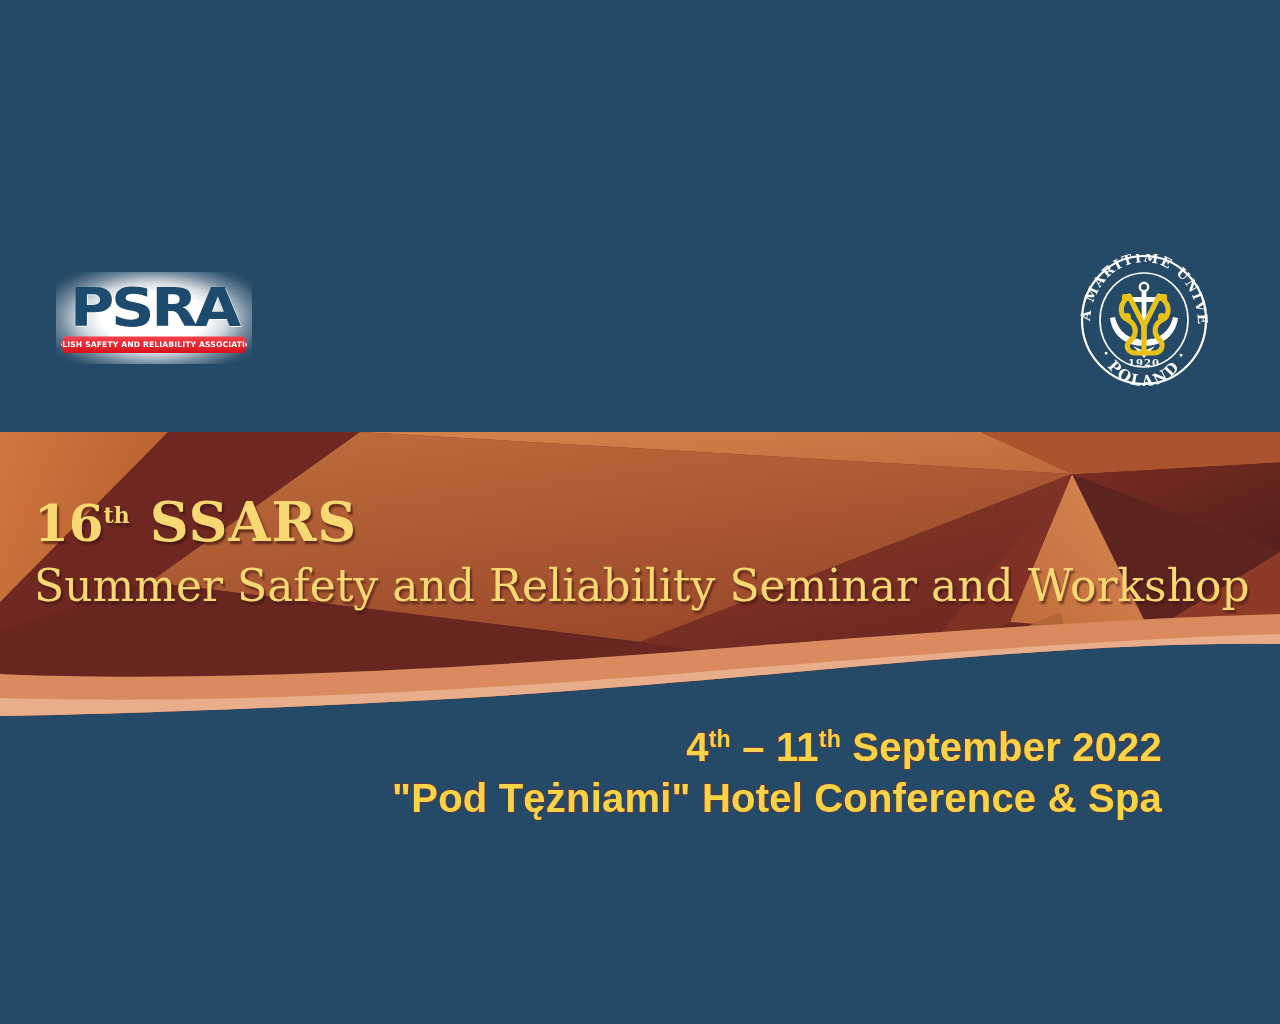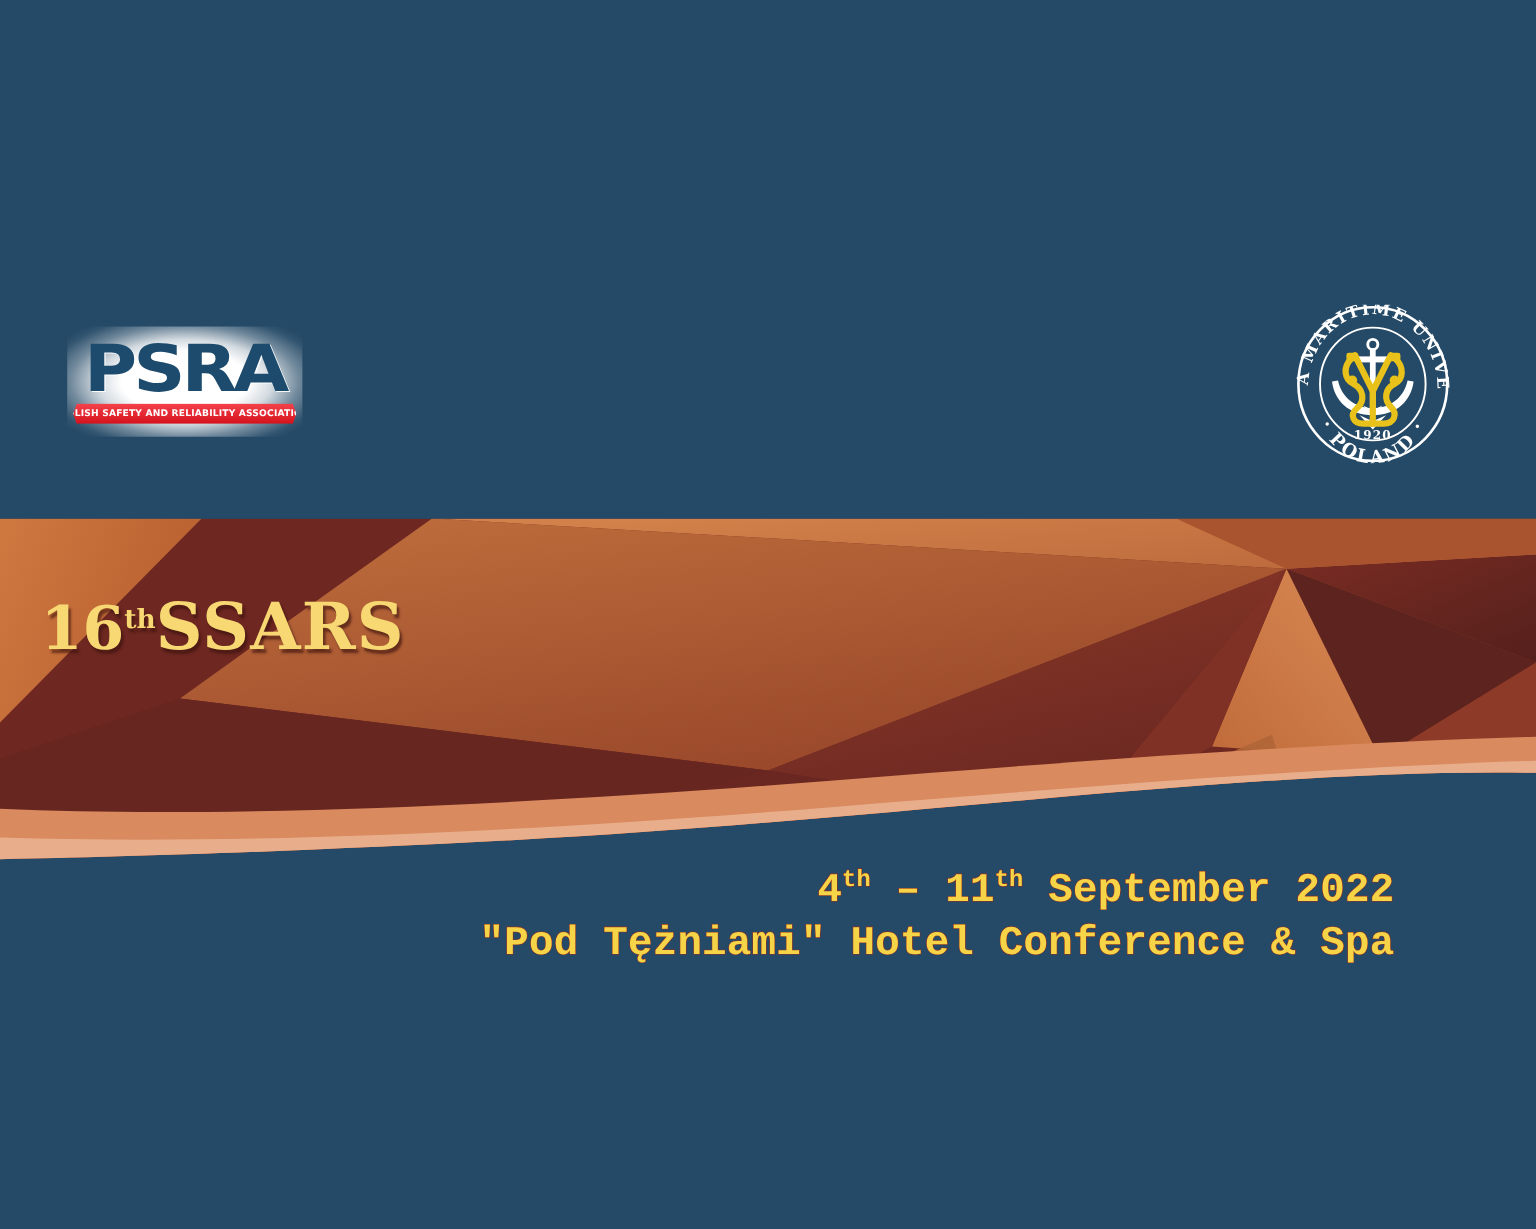--- a/index.html
+++ b/index.html
@@ -121,42 +121,42 @@
     font-size: 50px;
   }
   #title-main .sup {
     font-size: 22px;
     vertical-align: super;
     line-height: 0;
   }
   #title-main .acronym {
     font-size: 54px;
     letter-spacing: 1px;
-    margin-left: 0;
+    margin-left: 20px;
   }
   #title-sub {
     position: absolute;
     left: 34px;
     top: 128px;
     font-family: "DejaVu Serif", serif;
     font-weight: normal;
     font-size: 44px;
     color: #f7d873;
     white-space: nowrap;
     text-shadow: 2px 3px 2px rgba(60,18,14,0.6);
   }
 
   
   #venue-block {
     position: absolute;
     right: 118px;
     top: 722px;
     text-align: right;
-    font-family: Liberation Mono, monospace;
-    font-size: 34px;
+    font-family: Liberation Sans, sans-serif;
+    font-size: 40px;
     font-weight: bold;
     color: #f5d547;
     line-height: 1.28;
     letter-spacing: 0.2px;
     -webkit-text-stroke: 0.9px #9c2b1e;
     paint-order: stroke fill;
   }
   #venue-block .line { white-space: nowrap; }
   #venue-block sup {
     font-size: 0.58em;
@@ -272,20 +272,21 @@
     <path d="M 0,242 C 180,250 420,240 700,218 C 900,202 1120,186 1280,182 L 1280,212
              C 1040,208 760,250 430,268 C 260,277 110,282 0,284 Z" fill="#d98a5e"></path>
     <path d="M 0,266 C 200,272 430,262 700,240 C 920,222 1130,206 1280,202 L 1280,212
              C 1040,208 760,250 430,268 C 260,277 110,282 0,284 Z" fill="#e8ae8c"></path>
   </svg>
 
   <div id="title-block">
     <div id="title-main">
       <span class="num">16</span><span class="sup">th</span><span class="acronym">SSARS</span>
     </div>
+    <div id="title-sub">Summer Safety and Reliability Seminar and Workshop</div>
   </div>
 
   <div id="venue-block">
     <div class="line"><span>4</span><sup>th</sup> <span>–</span> <span>11</span><sup>th</sup> <span>September 2022</span></div>
     <div class="line">"Pod Tężniami" Hotel Conference &amp; Spa</div>
   </div>
 
 </div>
 
 </body></html>

